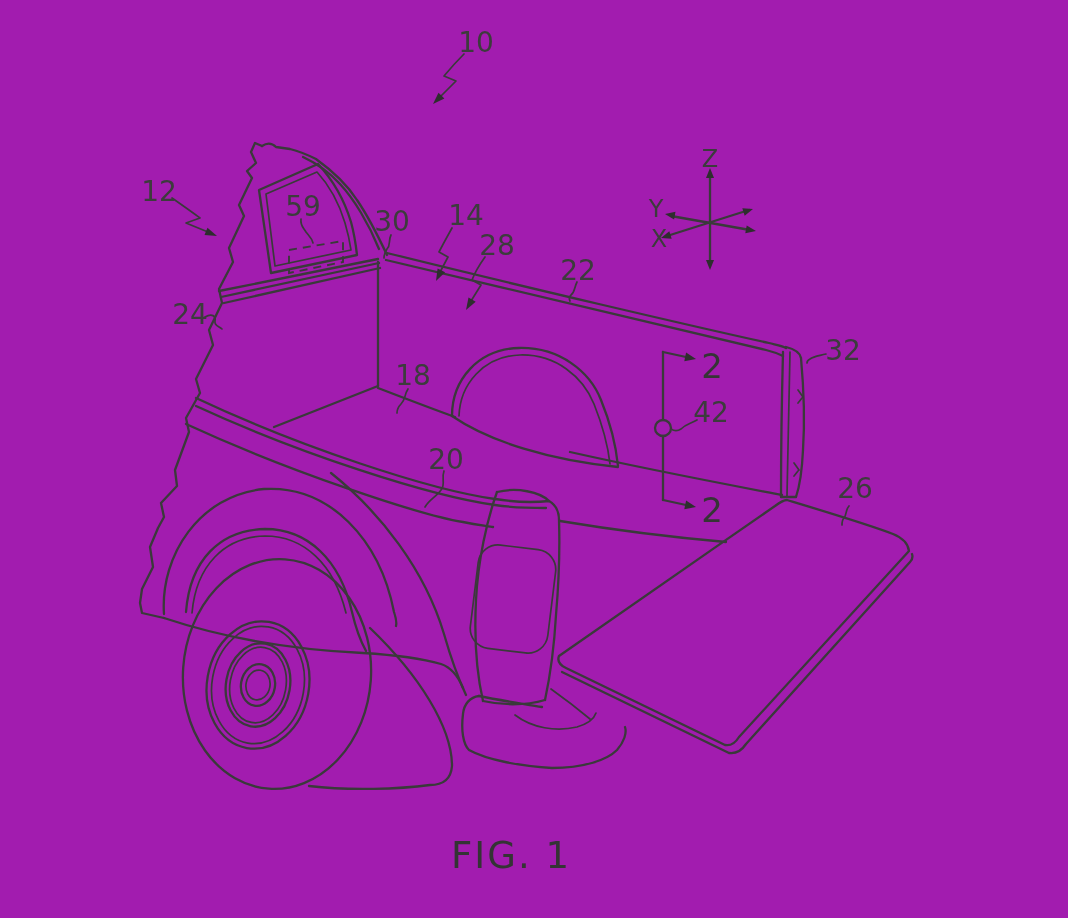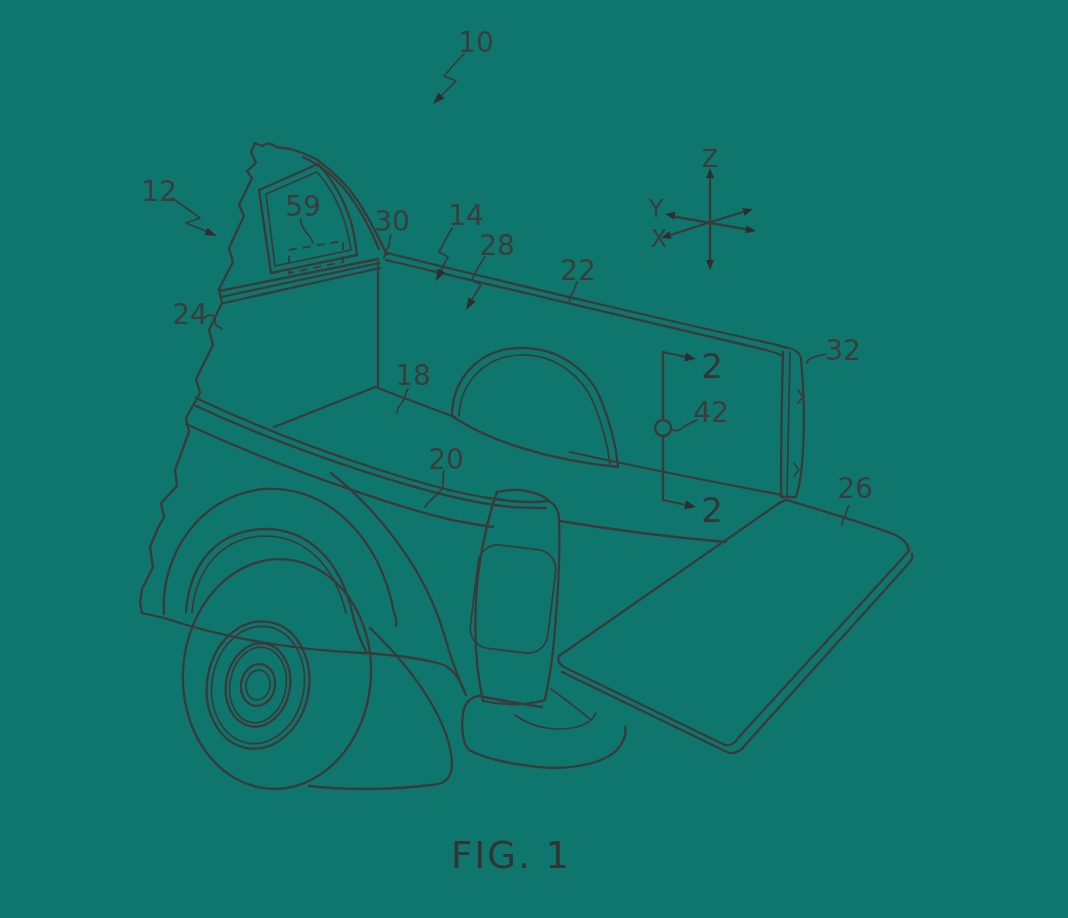--- a/index.html
+++ b/index.html
@@ -1,16 +1,16 @@
 <!DOCTYPE html>
 <html><head>
 <meta charset="utf-8">
 <style>
   html,body{margin:0;padding:0;background:#fff;}
-  .stage{position:relative;width:1068px;height:918px;background:#0f766e;overflow:hidden;
+  .stage{position:relative;width:1068px;height:918px;background:#a21caf;overflow:hidden;
          font-family:"DejaVu Sans",sans-serif;}
   svg{position:absolute;left:0;top:0;}
   .ln{fill:none;stroke:#3a3a3a;stroke-width:2.3;stroke-linecap:round;stroke-linejoin:round;}
   .thin{fill:none;stroke:#3a3a3a;stroke-width:1.7;stroke-linecap:round;stroke-linejoin:round;}
   .dash{fill:none;stroke:#3a3a3a;stroke-width:1.9;stroke-dasharray:8 6;stroke-linecap:butt;}
   .hd{fill:#2e2e2e;stroke:none;}
   .ref{font-size:28px;fill:#3c3c3c;text-anchor:middle;dominant-baseline:middle;}
   .axis{font-size:24px;fill:#3c3c3c;text-anchor:middle;dominant-baseline:middle;}
   .sec{font-size:34px;fill:#353535;text-anchor:middle;dominant-baseline:middle;}
   .cap{font-size:37px;fill:#343434;text-anchor:middle;dominant-baseline:middle;letter-spacing:2px;}

